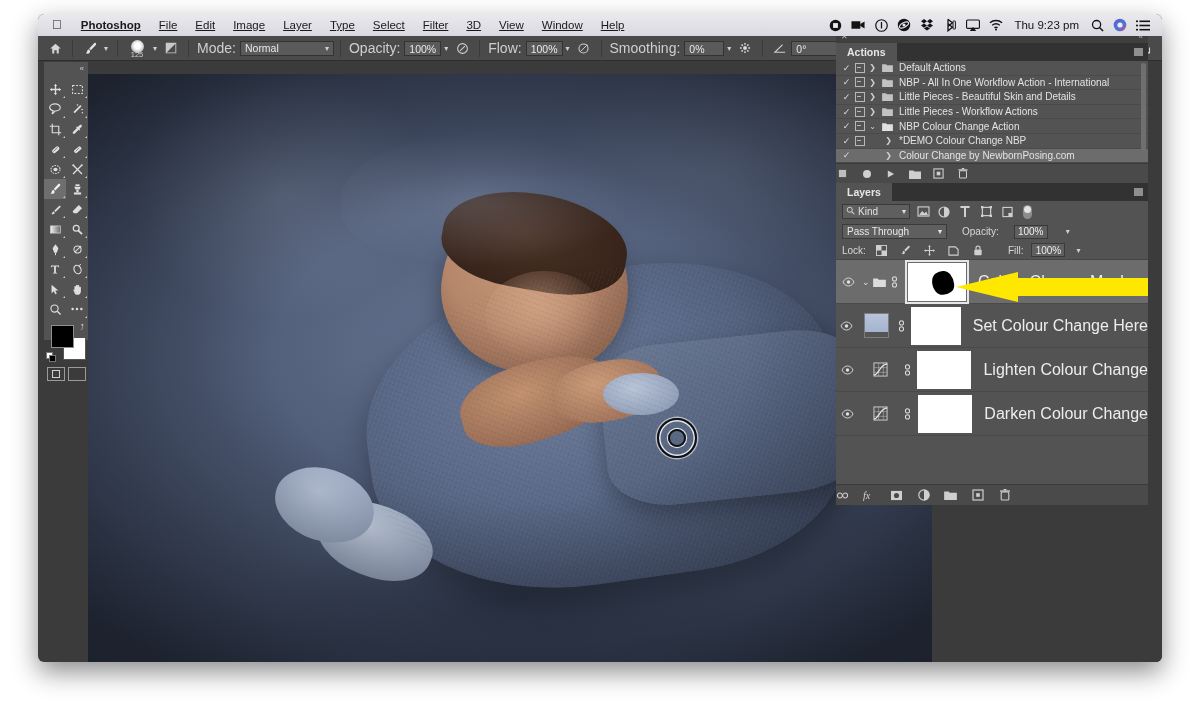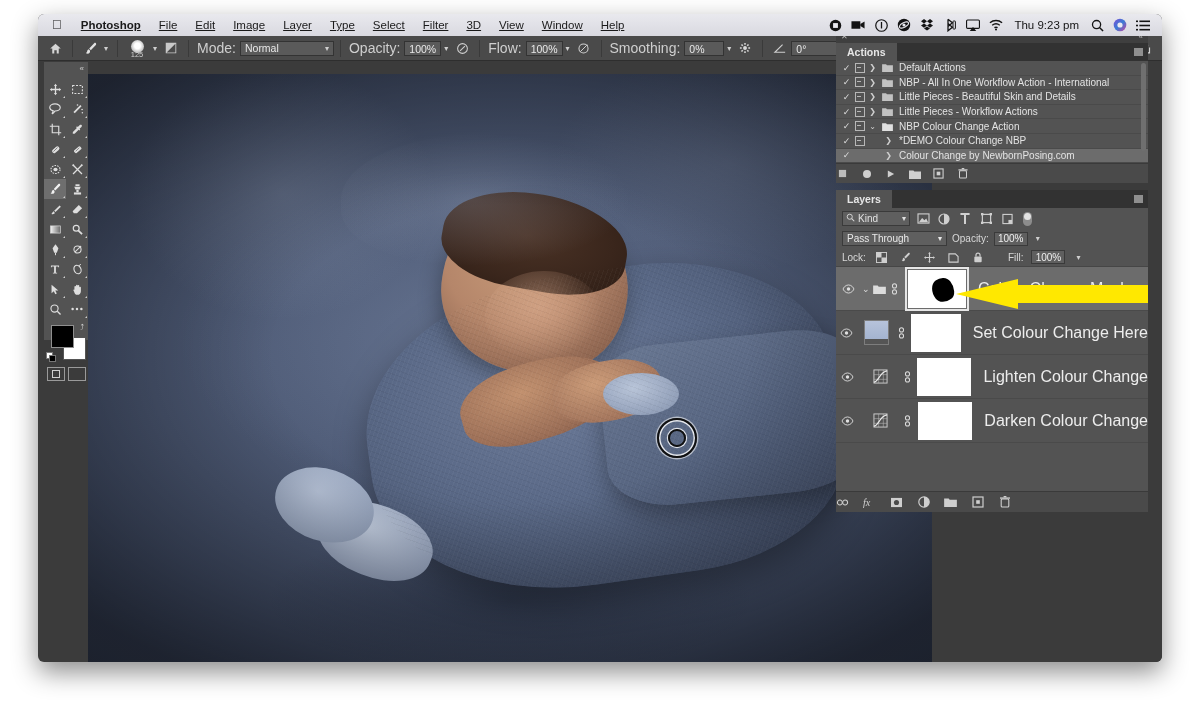--- a/index.html
+++ b/index.html
@@ -103,21 +103,21 @@
   .pbtn svg{display:block;}
 
   
   .lfilter{height:21px;background:#535353;display:flex;align-items:center;padding:0 6px;gap:5px;}
   .kindsel{width:68px;height:15px;background:#5f5f5f;border:1px solid #3a3a3a;display:flex;align-items:center;
     color:#e0e0e0;font-size:10px;padding:0 3px;box-sizing:border-box;gap:3px;}
   .kindsel .cv{margin-left:auto;font-size:8px;}
   .fico{width:16px;height:16px;display:flex;align-items:center;justify-content:center;color:#d0d0d0;}
   .toggle-pill{width:9px;height:14px;border-radius:5px;background:#8c8c8c;position:relative;margin-left:3px;}
   .toggle-pill:after{content:"";position:absolute;left:1px;top:1px;width:7px;height:7px;border-radius:50%;background:#e2e2e2;}
-  .lblend{height:19px;background:#535353;display:flex;align-items:center;padding:0 6px;gap:5px;}
+  .lblend{height:19px;background:#535353;display:flex;align-items:center;padding:0 6px;gap:15px;}
   .blendsel{width:105px;height:15px;background:#5f5f5f;border:1px solid #3a3a3a;color:#e8e8e8;font-size:10px;
     display:flex;align-items:center;padding:0 4px;box-sizing:border-box;}
   .blendsel .cv{margin-left:auto;font-size:8px;}
   .minilbl{font-size:10px;color:#d8d8d8;}
   .minifield{width:34px;height:14px;background:#5f5f5f;border:1px solid #3a3a3a;color:#eee;font-size:10px;
     display:flex;align-items:center;justify-content:center;box-sizing:border-box;}
   .lockrow{height:18px;background:#535353;display:flex;align-items:center;padding:0 6px;gap:8px;
     border-bottom:1px solid #464646;}
   .layerlist{background:#535353;}
   .lrow{height:44px;display:flex;align-items:center;border-bottom:1px solid #4a4a4a;position:relative;box-sizing:border-box;}
@@ -630,21 +630,21 @@
           <div class="pbtn">
               <svg width="10" height="11" viewBox="0 0 10 12">
                 <rect x="1.2" y="3" width="7.6" height="8" rx="1" fill="none" stroke="#cfcfcf" stroke-width="1.1"></rect>
                 <rect x="0" y="1.4" width="10" height="1.3" fill="#cfcfcf"></rect>
                 <rect x="3.6" y="0" width="2.8" height="1.4" fill="#cfcfcf"></rect>
               </svg>
             </div>
         </div>
       </div>
 
-      <div class="panel" style="margin-top:7px;">
+      <div class="panel" style="margin-top:0;">
         <div class="tabrow">
           <div class="tab">Layers</div>
           <div class="tabmenu"></div>
         </div>
         <div class="lfilter">
           <div class="kindsel">
             <span><svg width="9" height="9" viewBox="0 0 12 12">
                   <circle cx="5" cy="5" r="3.4" fill="none" stroke="#ddd" stroke-width="1.2"></circle>
                   <path d="M7.6 7.6 L11 11" stroke="#ddd" stroke-width="1.4"></path>
                 </svg></span>

